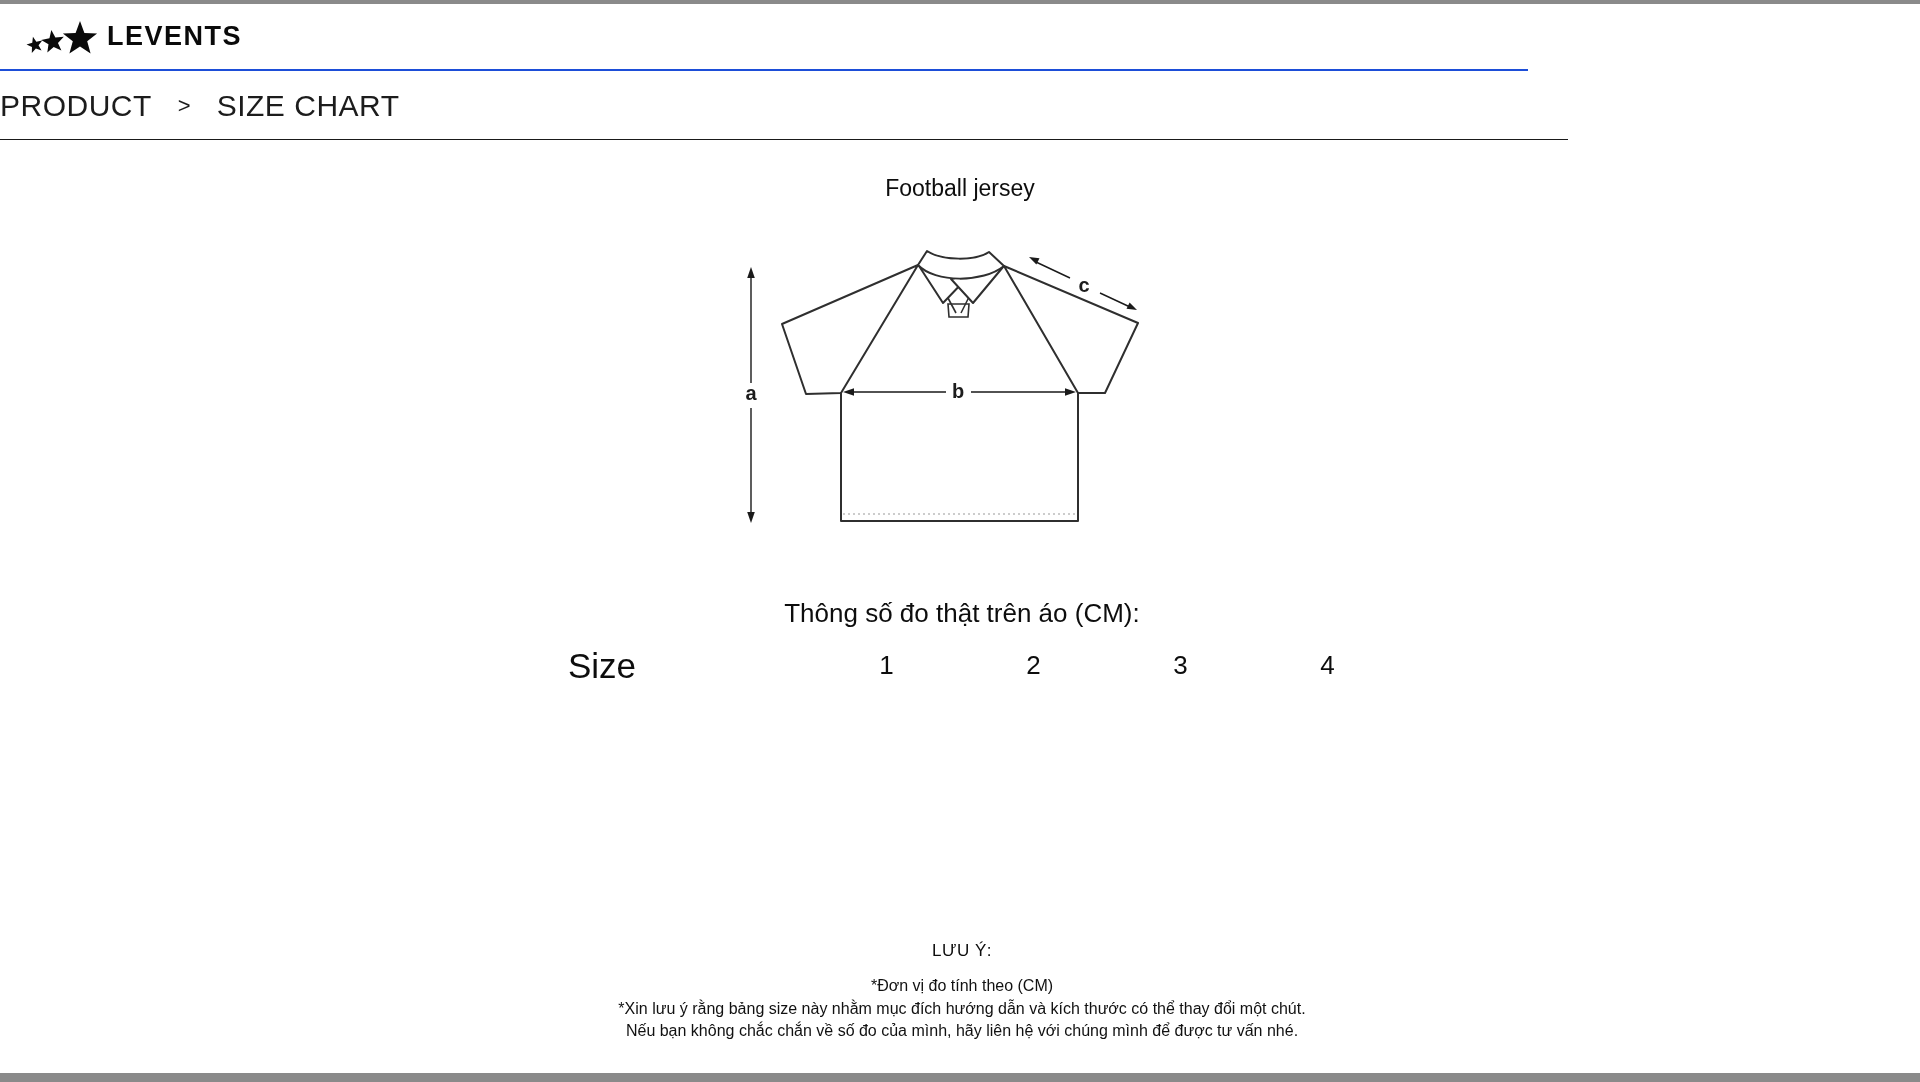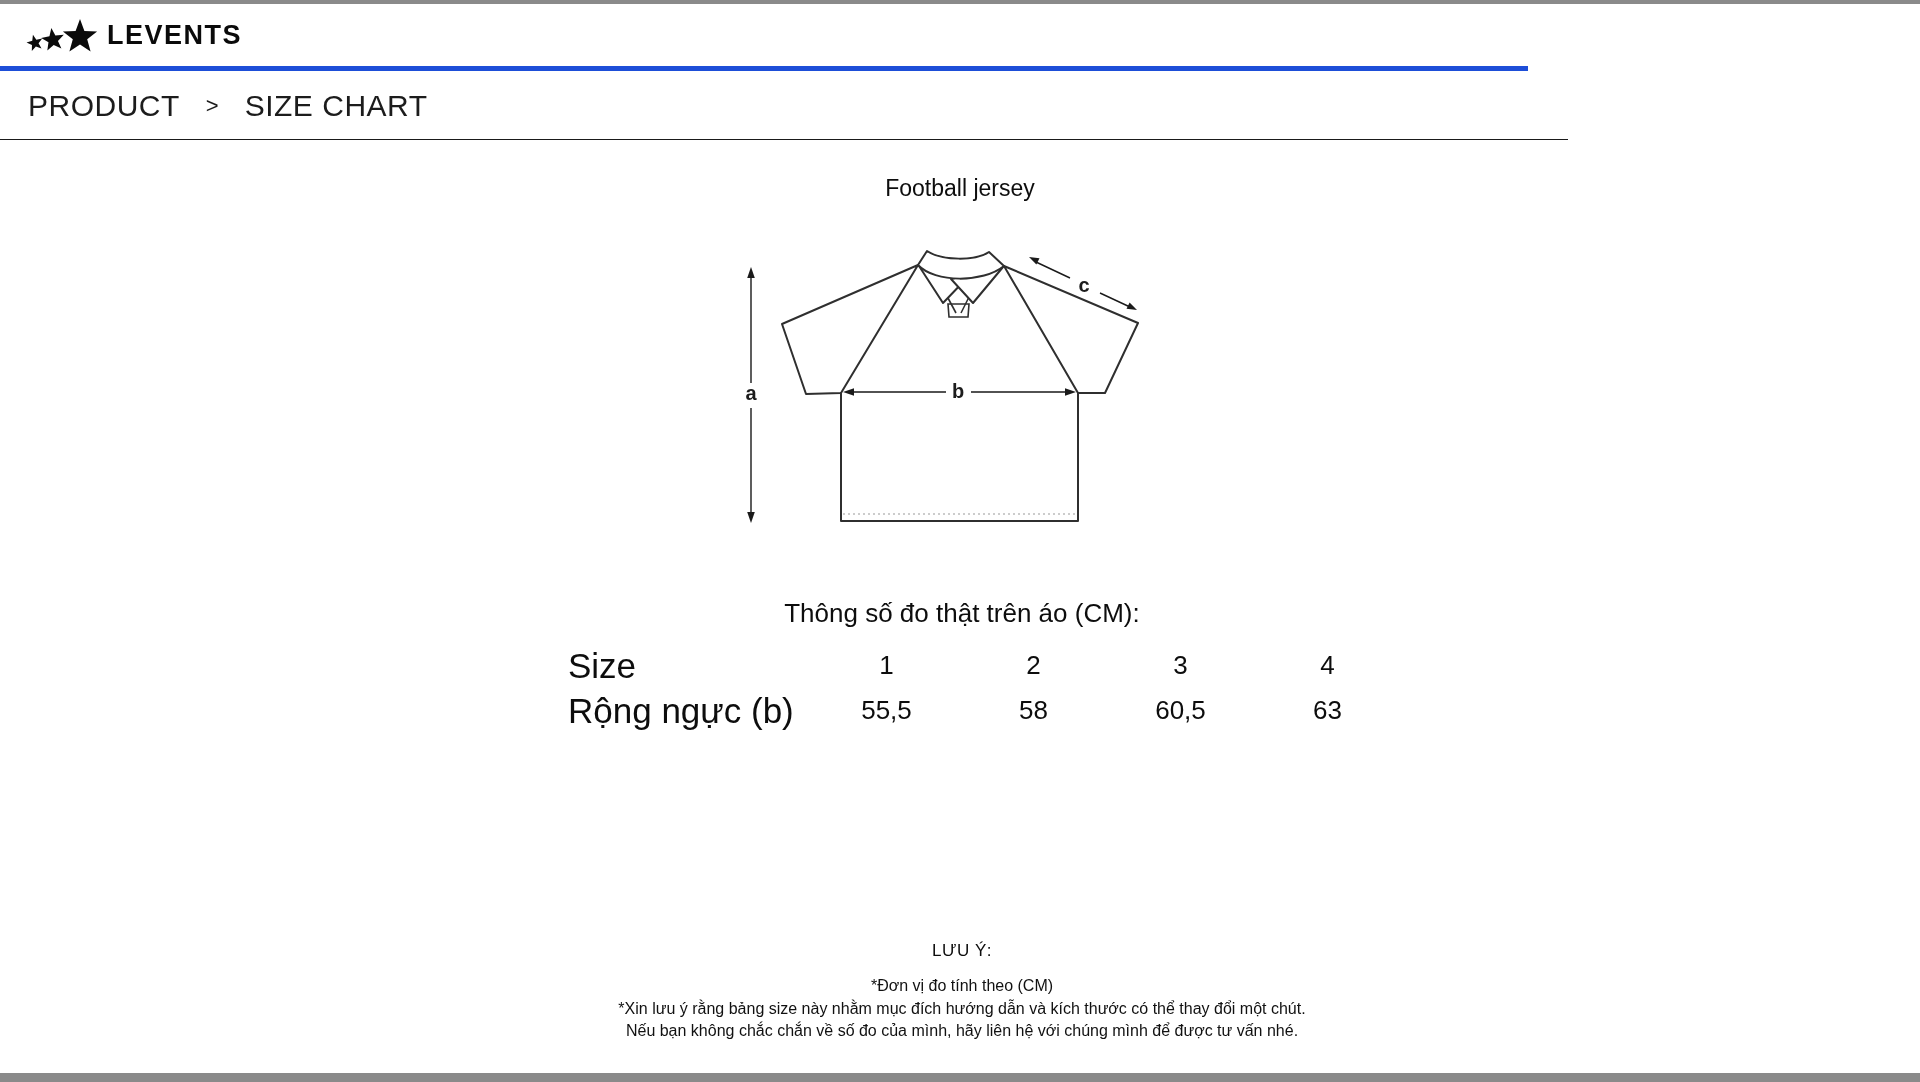--- a/index.html
+++ b/index.html
@@ -12,31 +12,31 @@
     -webkit-font-smoothing:antialiased;
   }
   .edge-bar { position:absolute; left:0; width:1920px; background:#8a8a8a; }
   .edge-bar.top { top:0; height:4px; }
   .edge-bar.bottom { bottom:0; height:9px; }
 
   
   .logo-row {
     position:absolute; top:4px; left:0; width:1528px; height:67px;
     display:flex; align-items:center; padding-left:25px;
-    border-bottom:5px solid #1d4ed8;
+    border-bottom:2px solid #1d4ed8;
   }
   .logo { display:flex; align-items:center; cursor:pointer; }
   .logo svg { display:block; margin-right:2px; }
   .logo-text {
     font-size:27px; font-weight:800; letter-spacing:1.5px; color:#0a0a0a;
     line-height:1;
   }
   .breadcrumb-row {
     position:absolute; top:72px; left:0; width:1568px; height:68px;
-    display:flex; align-items:center; padding-left:28px;
+    display:flex; align-items:center; 
     border-bottom:1px solid #1a1a1a;
   }
   .crumb {
     font-size:30px; font-weight:400; letter-spacing:0.5px; color:#1c1c1c;
     line-height:1;
   }
   .crumb-sep { font-size:22px; color:#1c1c1c; margin:0 26px; line-height:1; }
 
   
   .page-title {
@@ -146,27 +146,20 @@
 <div class="table-title">Thông số đo thật trên áo (CM):</div>
 
 <div class="size-table">
   <div class="size-row">
     <div class="size-cell-label">Size</div>
     <div class="size-cell-val">1</div>
     <div class="size-cell-val">2</div>
     <div class="size-cell-val">3</div>
     <div class="size-cell-val">4</div>
   </div>
-  <div class="size-row">
-    <div class="size-cell-label">Rộng ngực (b)</div>
-    <div class="size-cell-val">55,5</div>
-    <div class="size-cell-val">58</div>
-    <div class="size-cell-val">60,5</div>
-    <div class="size-cell-val">63</div>
-  </div>
 </div>
 
 <div class="notes">
   <div class="notes-heading">LƯU Ý:</div>
   <div class="notes-line">*Đơn vị đo tính theo (CM)</div>
   <div class="notes-line">*Xin lưu ý rằng bảng size này nhằm mục đích hướng dẫn và kích thước có thể thay đổi một chút.</div>
   <div class="notes-line">Nếu bạn không chắc chắn về số đo của mình, hãy liên hệ với chúng mình để được tư vấn nhé.</div>
 </div>
 
 <div class="edge-bar bottom"></div>

